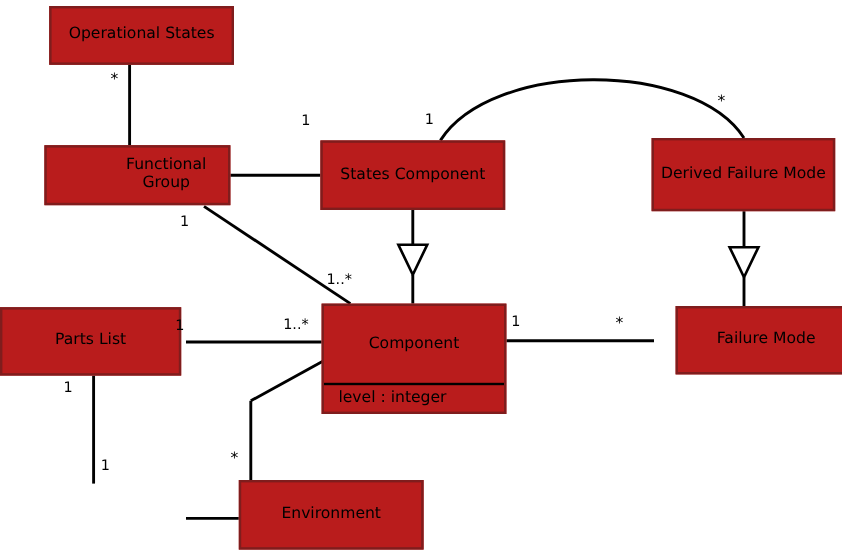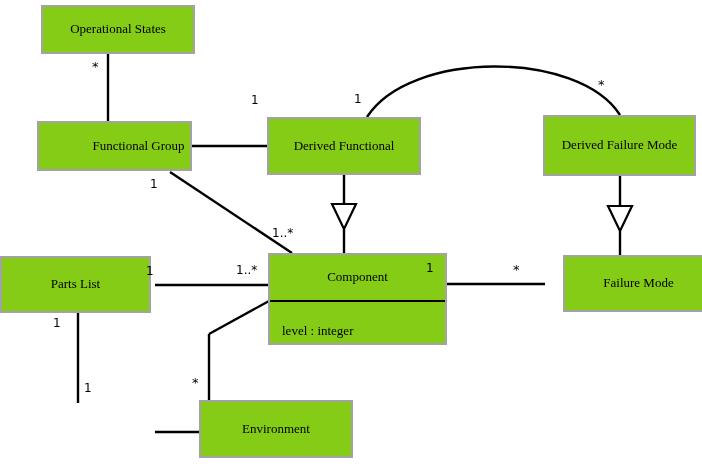--- a/index.html
+++ b/index.html
@@ -25,46 +25,45 @@
   #nodes-layer {
     position: absolute;
     left: 0;
     top: 0;
     width: 702px;
     height: 464px;
   }
   .uml-class {
     position: absolute;
     box-sizing: border-box;
-    border: 2px solid #a3a3a3;
-    background: #84cc16;
+    border: 2px solid #7f1d1d;
+    background: #b91c1c;
     display: flex;
     flex-direction: column;
-    font-family: Liberation Serif, serif;
   }
   .uml-name-compartment {
     flex: 1 1 auto;
     display: flex;
     align-items: center;
     justify-content: center;
     font-size: 13px;
     color: #000000;
     text-align: center;
     line-height: 1.15;
     padding: 0 4px;
   }
   .uml-attr-compartment {
     flex: 0 0 auto;
     border-top: 2px solid #000000;
     display: flex;
     align-items: center;
     justify-content: flex-start;
     font-size: 13px;
     color: #000000;
-    padding: 21px 0 4px 12px;
+    padding: 3px 0 4px 12px;
     min-height: 24px;
     box-sizing: border-box;
   }
   .mult-label {
     position: absolute;
     font-size: 12px;
     color: #000000;
     white-space: nowrap;
     line-height: 1;
   }
@@ -112,32 +111,32 @@
 
     <div class="uml-class" style="left:41px; top:5px; width:154px; height:49px;">
       <div class="uml-name-compartment">Operational States</div>
     </div>
 
     <div class="uml-class" style="left:37px; top:121px; width:155px; height:50px;padding-left:48px;">
       <div class="uml-name-compartment">Functional Group</div>
     </div>
 
     <div class="uml-class" style="left:267px; top:117px; width:154px; height:58px;">
-      <div class="uml-name-compartment">Derived Functional</div>
+      <div class="uml-name-compartment">States Component</div>
     </div>
 
     <div class="uml-class" style="left:543px; top:115px; width:153px; height:61px;">
       <div class="uml-name-compartment">Derived Failure Mode</div>
     </div>
 
     <div class="uml-class" style="left:0; top:256px; width:151px; height:57px;">
       <div class="uml-name-compartment">Parts List</div>
     </div>
 
-    <div class="uml-class" style="left:268px; top:253px; width:179px; height:92px;">
+    <div class="uml-class" style="left:268px; top:253px; width:154px; height:92px;">
       <div class="uml-name-compartment">Component</div>
       <div class="uml-attr-compartment">level : integer</div>
     </div>
 
     <div class="uml-class" style="left:563px; top:255px; width:151px; height:57px;">
       <div class="uml-name-compartment">Failure Mode</div>
     </div>
 
 
     <div class="uml-class" style="left:199px; top:400px; width:154px; height:58px;">

